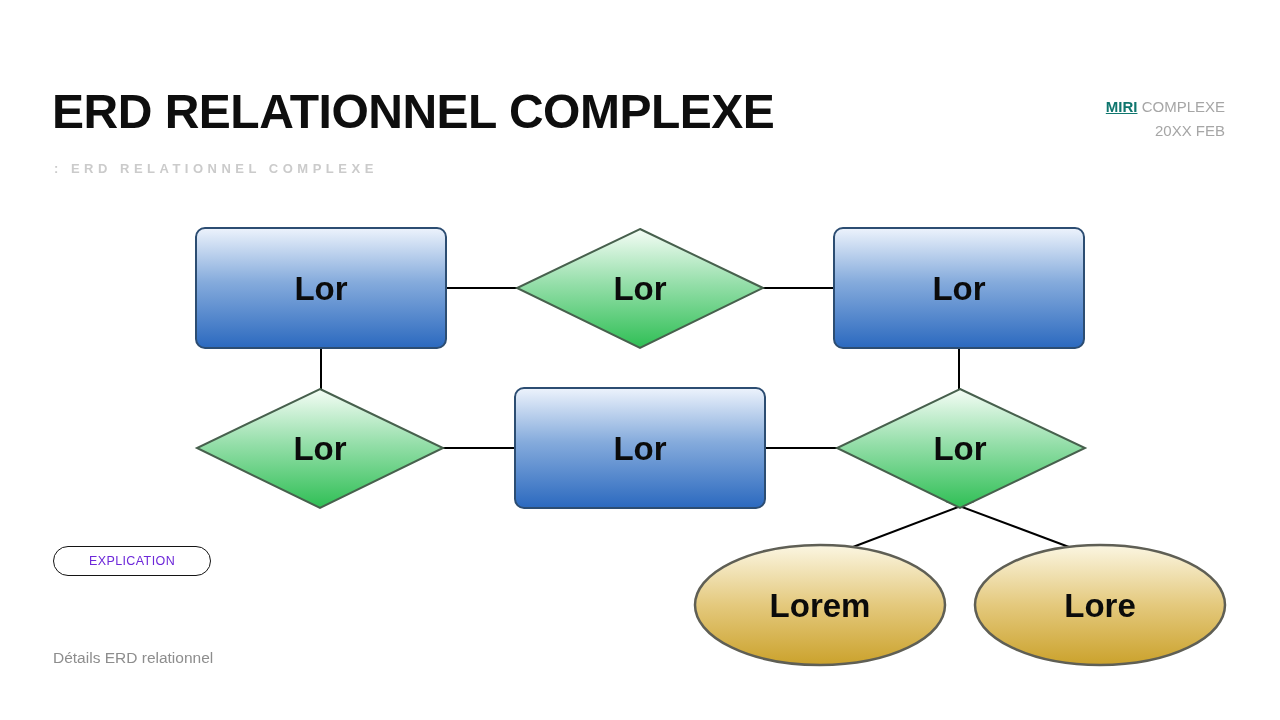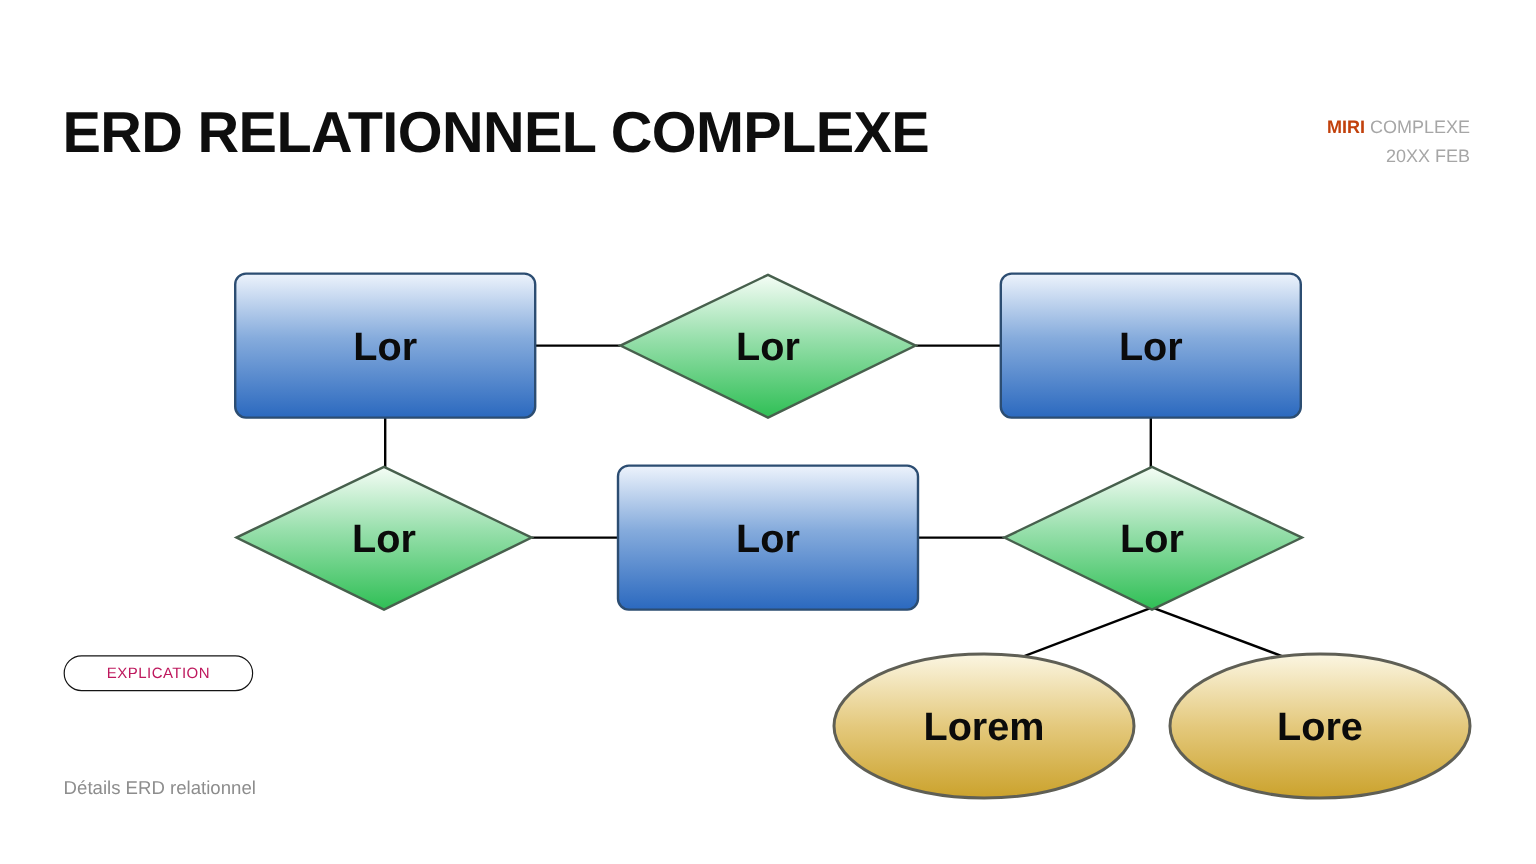--- a/index.html
+++ b/index.html
@@ -37,21 +37,21 @@
   }
   .brand {
     position: absolute;
     right: 55px; top: 95px;
     text-align: right;
     font-size: 15px;
     color: #a6a6a6;
     line-height: 1.6;
     white-space: nowrap;
   }
-  .brand .bold { font-weight: bold; color: #c2410c; }
+  .brand .bold { font-weight: bold; color: #0f766e; text-decoration: underline; }
   
   .diagram-svg {
     position: absolute;
     left: 0; top: 0;
     width: 1280px; height: 720px;
   }
   .node-label {
     font-family: "Liberation Sans", sans-serif;
     font-weight: bold;
     font-size: 33px;
@@ -61,40 +61,41 @@
   .pill-button {
     position: absolute;
     left: 53px; top: 546px;
     width: 158px; height: 30px;
     border: 1.6px solid #141414;
     border-radius: 16px;
     background: #ffffff;
     font-family: "Liberation Sans", sans-serif;
     font-size: 12.5px;
     letter-spacing: 0.4px;
-    color: #be185d;
+    color: #6d28d9;
     cursor: pointer;
     display: flex;
     align-items: center;
     justify-content: center;
   }
   .footnote {
     position: absolute;
     left: 53px; top: 649px;
     font-size: 15.5px;
     color: #8d8d8d;
     white-space: nowrap;
   }
 </style>
 </head>
 <body>
 
 <div class="slide">
 
   <h1 class="title">ERD RELATIONNEL COMPLEXE</h1>
+  <div class="subtitle">: ERD RELATIONNEL COMPLEXE</div>
 
   <div class="brand">
     <div><span class="bold">MIRI</span> <span>COMPLEXE</span></div>
     <div>20XX FEB</div>
   </div>
 
   <svg class="diagram-svg" viewBox="0 0 1280 720">
     <defs>
       <linearGradient id="gradEntity" x1="0" y1="0" x2="0" y2="1">
         <stop offset="0" stop-color="#edf3fc"></stop>

